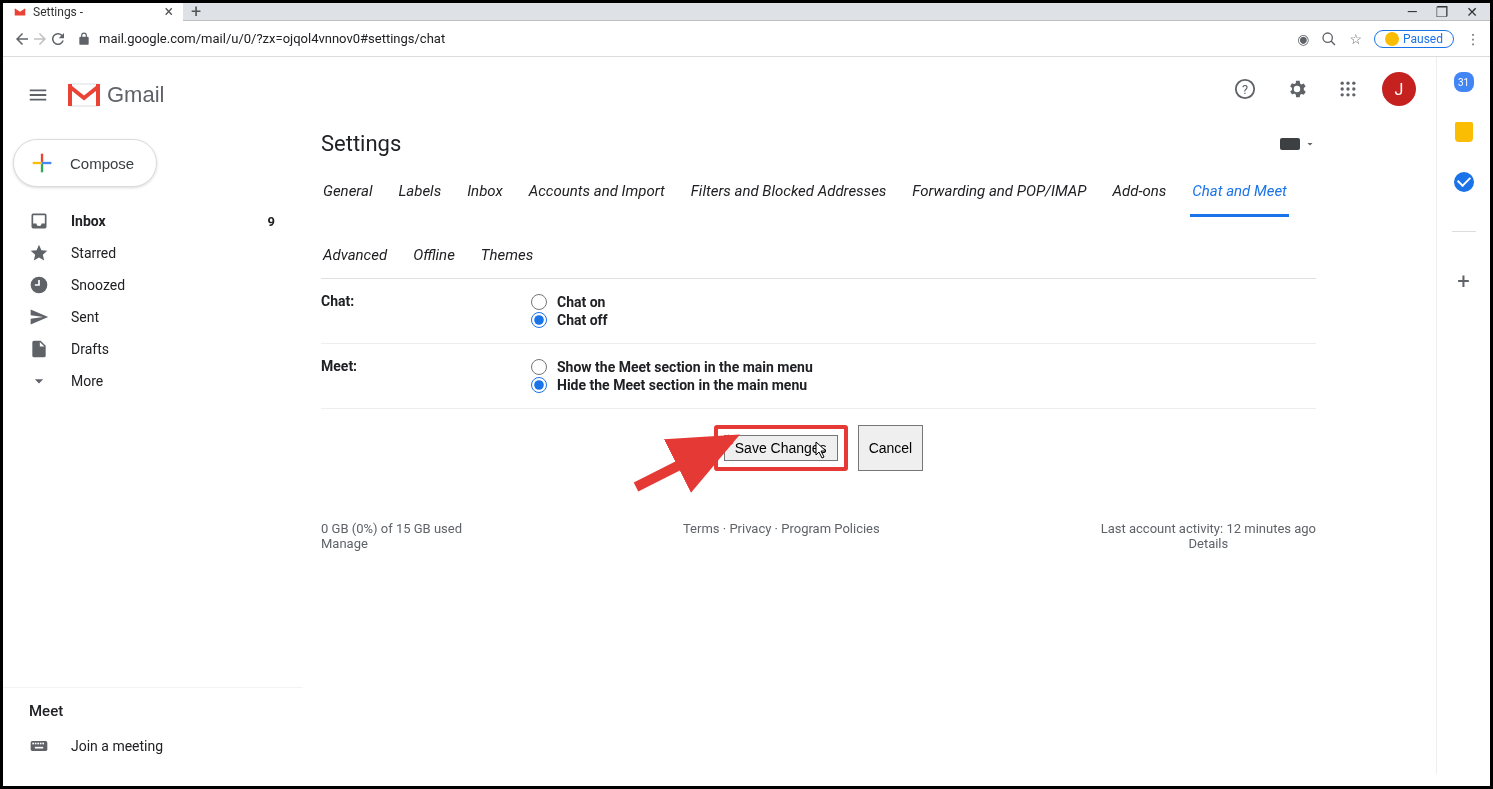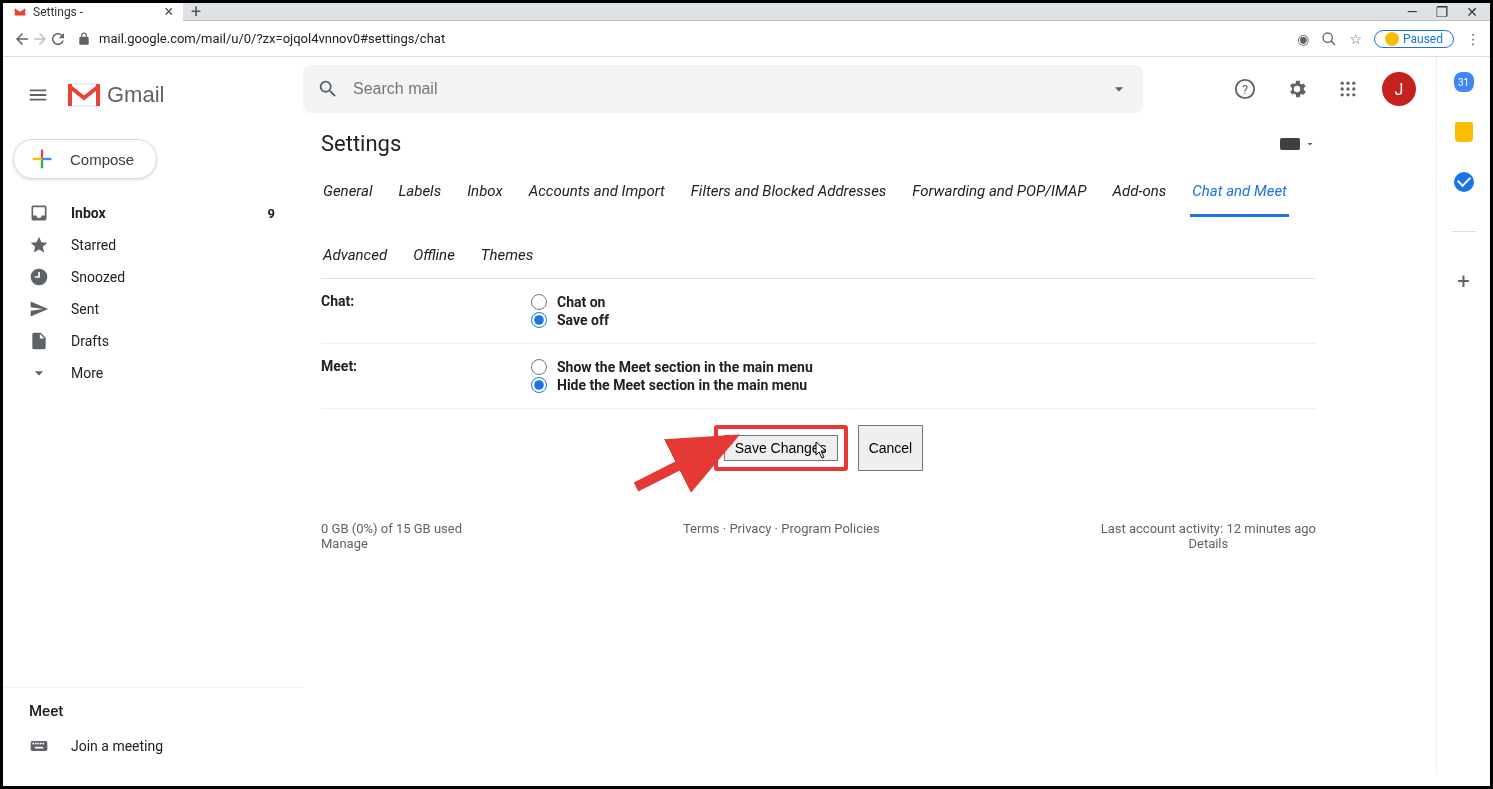--- a/index.html
+++ b/index.html
@@ -22,21 +22,21 @@
   .paused-dot{width:14px;height:14px;background:#fbbc04;border-radius:50%;}
   
   
   .app { display:flex; height: calc(789px - 3px - 3px - 30px - 36px); }
   .left-col { width: 300px; padding-top: 6px; display:flex; flex-direction:column;}
   .header-row { display:flex; align-items:center; padding: 8px 16px 8px 16px; gap:10px; height:64px;}
   .menu-icon { cursor:pointer; color:#5f6368; padding:8px;}
   .gmail-logo { display:flex; align-items:center; gap:6px;}
   .gmail-text { font-size: 22px; color:#5f6368; font-family: 'Product Sans', Arial, sans-serif;}
   
-  .compose-btn { margin: 12px 0 18px 10px; display:flex; align-items:center; gap:14px; background:#fff; border:1px solid #dadce0; border-radius: 24px; padding: 0 22px 0 14px; height:40px; font-size:15px; color:#3c4043; box-shadow: 0 1px 3px rgba(0,0,0,0.15); cursor:pointer; width: fit-content;}
+  .compose-btn { margin: 12px 0 18px 10px; display:flex; align-items:center; gap:14px; background:#fff; border:1px solid #dadce0; border-radius: 24px; padding: 0 22px 0 14px; height:48px; font-size:15px; color:#3c4043; box-shadow: 0 1px 3px rgba(0,0,0,0.15); cursor:pointer; width: fit-content;}
   
   .nav-list { list-style:none; }
   .nav-item { display:flex; align-items:center; padding: 6px 12px 6px 26px; gap:22px; color:#202124; cursor:pointer; font-size:14px; border-top-right-radius:16px; border-bottom-right-radius:16px;}
   .nav-item .icon { width:20px; color:#5f6368; }
   .nav-item .count { margin-left:auto; padding-right:16px; font-size:13px; color:#202124;}
   .nav-item.bold { font-weight:700;}
   
   .meet-section { margin-top:auto; border-top:1px solid #f1f3f4; padding-top:4px; padding-bottom: 12px;}
   .meet-header { font-weight:500; padding: 10px 0 10px 26px; font-size:15px;}
   
@@ -249,31 +249,20 @@
               </svg>
             </span>
           <span>Join a meeting</span>
         </li>
       </ul>
     </div>
   </div>
 
   <div class="main-col">
     <div class="top-bar">
-      <div class="search-box">
-        <svg width="22" height="22" viewBox="0 0 24 24">
-            <path fill="#5f6368" d="M15.5 14h-.8l-.3-.3a6.5 6.5 0 1 0-.7.7l.3.3v.8l5 5 1.5-1.5zm-6 0a4.5 4.5 0 1 1 4.5-4.5A4.5 4.5 0 0 1 9.5 14z"></path>
-          </svg>
-        <input type="text" placeholder="Search mail" style="">
-        <span class="search-dropdown">
-            <svg width="20" height="20" viewBox="0 0 24 24">
-              <path fill="#5f6368" d="M7 10l5 5 5-5z"></path>
-            </svg>
-          </span>
-      </div>
       <div class="top-right">
         <span class="icon-btn">
             <svg width="22" height="22" viewBox="0 0 24 24">
               <circle cx="12" cy="12" r="10" fill="none" stroke="#5f6368" stroke-width="2"></circle>
               <text x="12" y="17" text-anchor="middle" font-size="14" fill="#5f6368">?</text>
             </svg>
           </span>
         <span class="icon-btn">
             <svg width="22" height="22" viewBox="0 0 24 24">
               <path fill="#5f6368" d="M19.4 13a7.5 7.5 0 0 0 0-2l2-1.6-2-3.4-2.4 1a7.3 7.3 0 0 0-1.7-1L15 3h-4l-.4 2.6a7.3 7.3 0 0 0-1.7 1l-2.4-1-2 3.4L6.6 11a7.5 7.5 0 0 0 0 2l-2 1.6 2 3.4 2.4-1a7.3 7.3 0 0 0 1.7 1L11 21h4l.4-2.6a7.3 7.3 0 0 0 1.7-1l2.4 1 2-3.4zM12 15.5A3.5 3.5 0 1 1 15.5 12 3.5 3.5 0 0 1 12 15.5z"></path>
@@ -325,21 +314,21 @@
 
       <div class="setting-row">
         <div class="setting-label">Chat:</div>
         <div class="setting-options">
           <label class="radio-row">
             <input type="radio" name="chat" style="">
             <span>Chat on</span>
           </label>
           <label class="radio-row">
             <input type="radio" name="chat" checked="" style="">
-            <span>Save off</span>
+            <span>Chat off</span>
           </label>
         </div>
       </div>
 
       <div class="setting-row">
         <div class="setting-label">Meet:</div>
         <div class="setting-options">
           <label class="radio-row">
             <input type="radio" name="meet" style="">
             <span>Show the Meet section in the main menu</span>

